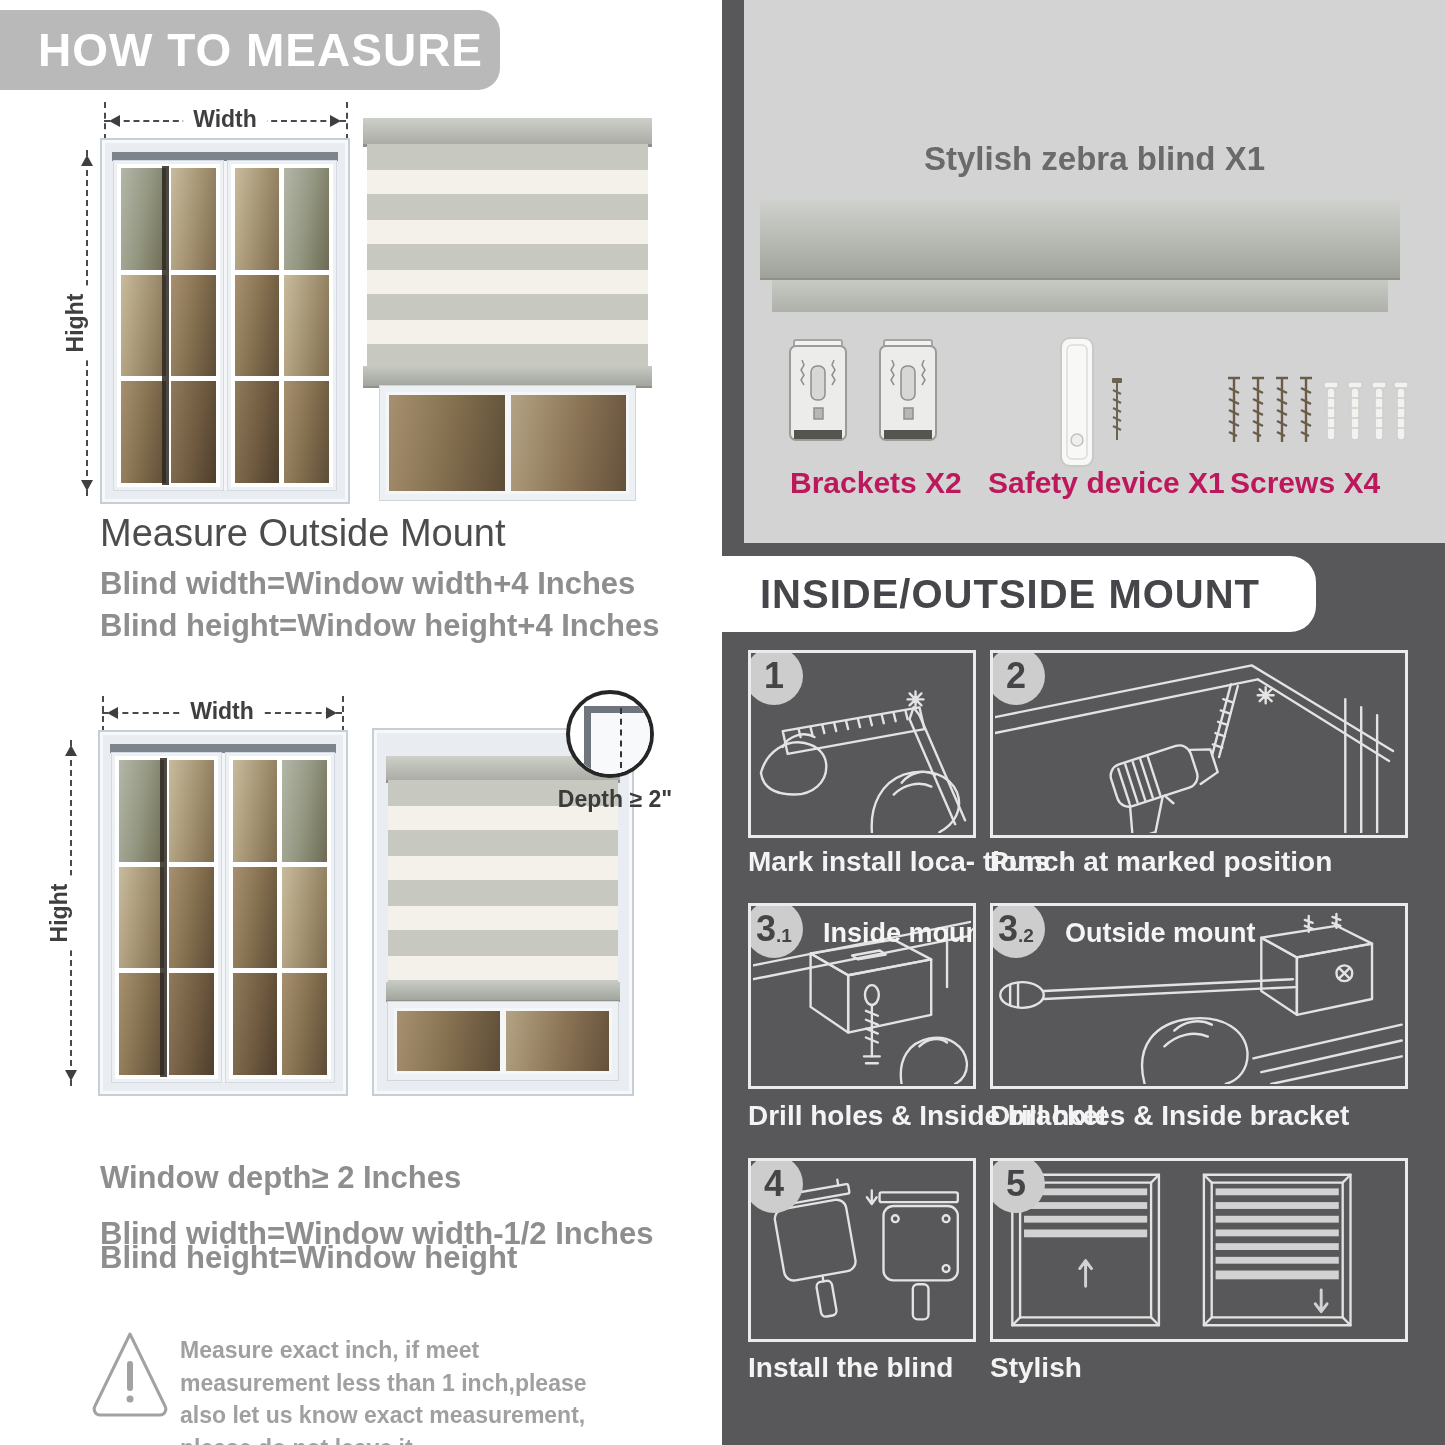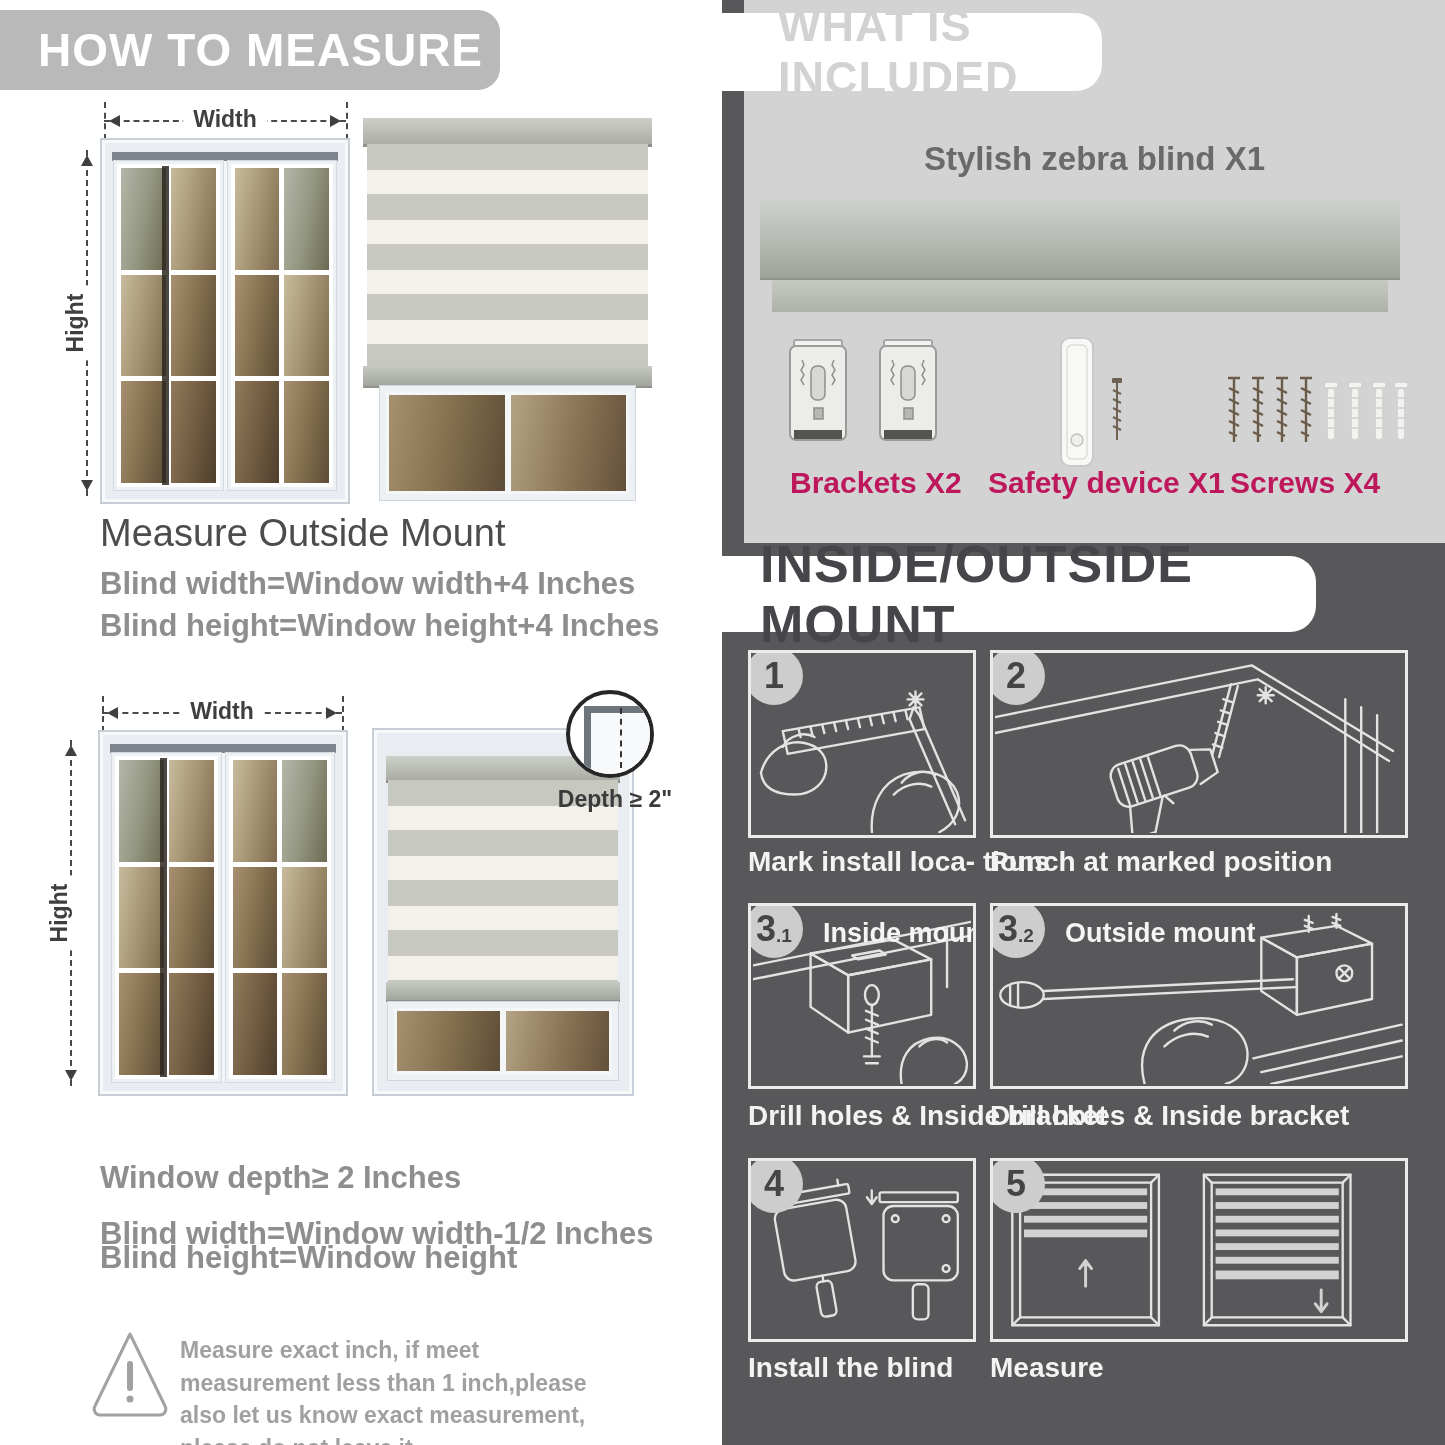--- a/index.html
+++ b/index.html
@@ -60,21 +60,21 @@
   .wii-pill span{font-size:45px;font-weight:bold;color:#d2d2d2;letter-spacing:1px;}
   .product-title{position:absolute;left:744px;top:140px;width:701px;text-align:center;
                  font-size:33px;font-weight:bold;color:#6a6a6a;}
   .headrail-main{position:absolute;left:760px;top:200px;width:640px;height:78px;
                  background:linear-gradient(180deg,#cfd1cc 0%,#b6b8b2 55%,#9fa19b 100%);border-bottom:2px solid #8f918b;}
   .headrail-lip{position:absolute;left:772px;top:280px;width:616px;height:32px;
                 background:linear-gradient(180deg,#c7c9c3,#aeb0aa);}
   .item-label{position:absolute;font-size:30px;font-weight:bold;color:#be185d;white-space:nowrap;}
   .iom-pill{position:absolute;left:722px;top:556px;width:594px;height:76px;background:#ffffff;
             border-radius:0 26px 26px 0;display:flex;align-items:center;padding-left:38px;box-sizing:border-box;}
-  .iom-pill span{font-size:52px;font-weight:bold;color:#46464a;letter-spacing:1px;}
+  .iom-pill span{font-size:40px;font-weight:bold;color:#46464a;letter-spacing:1px;}
   
   .panel{position:absolute;border:3px solid #ebebeb;box-sizing:border-box;overflow:hidden;}
   .badge{position:absolute;left:-6px;top:-6px;width:58px;height:58px;background:#cdcdcd;border-radius:50%;
          display:flex;align-items:center;justify-content:center;color:#454547;}
   .badge .num{font-size:36px;font-weight:bold;line-height:1;}
   .badge .sub{font-size:19px;font-weight:bold;line-height:1;margin-top:12px;}
   .panel-title{position:absolute;left:72px;top:12px;font-size:27px;font-weight:bold;color:#f5f5f5;white-space:nowrap;}
   .caption{position:absolute;font-size:28px;font-weight:bold;color:#f3f3f3;white-space:nowrap;}
   .lineart{position:absolute;inset:2px;}
   .lineart svg{width:100%;height:100%;}
@@ -200,23 +200,20 @@
   <svg class="abs" style="left:88px;top:1326px;" width="84" height="96" viewBox="0 0 84 96">
     <path d="M42,8 L77,80 a6,6 0 0 1 -5,9 H12 a6,6 0 0 1 -5,-9 Z" fill="none" stroke="#a2a2a2" stroke-width="3" stroke-linejoin="round"></path>
     <line x1="42" y1="38" x2="42" y2="62" stroke="#a2a2a2" stroke-width="6" stroke-linecap="round"></line>
     <circle cx="42" cy="73" r="3.5" fill="#a2a2a2"></circle>
   </svg>
   <div class="warn-text" style="left:180px;top:1334px;width:448px;">Measure exact inch, if meet measurement less than 1 inch,please also let us know exact measurement, please do not leave it</div>
 
   <div class="right-dark"></div>
   <div class="right-light"></div>
 
-  <div class="wii-pill">
-    <span>WHAT IS INCLUDED</span>
-  </div>
 
   <div class="product-title">Stylish zebra blind X1</div>
 
   <div class="headrail-main"></div>
   <div class="headrail-lip"></div>
 
   <svg class="abs" style="left:788px;top:338px;" width="150" height="118" viewBox="0 0 150 118">
     <g>
       <rect x="6" y="2" width="48" height="8" rx="2" fill="#f2f2f0" stroke="#a5a5a3" stroke-width="2"></rect>
       <rect x="2" y="8" width="56" height="94" rx="6" fill="#ececea" stroke="#9b9b99" stroke-width="2"></rect>
@@ -443,15 +440,15 @@
           <path d="M330,130 V152 M330,152 l-6,-8 M330,152 l6,-8"></path>
         </g>
       </svg>
     </div>
     <div class="badge">
       <span class="num">5</span>
         <span class="sub"></span>
     </div>
     <span class="panel-title"></span>
   </div>
-  <div class="caption" style="left:990px;top:1352px;">Measure</div>
+  <div class="caption" style="left:990px;top:1352px;">Stylish</div>
 
 </div>
 
 </body></html>

